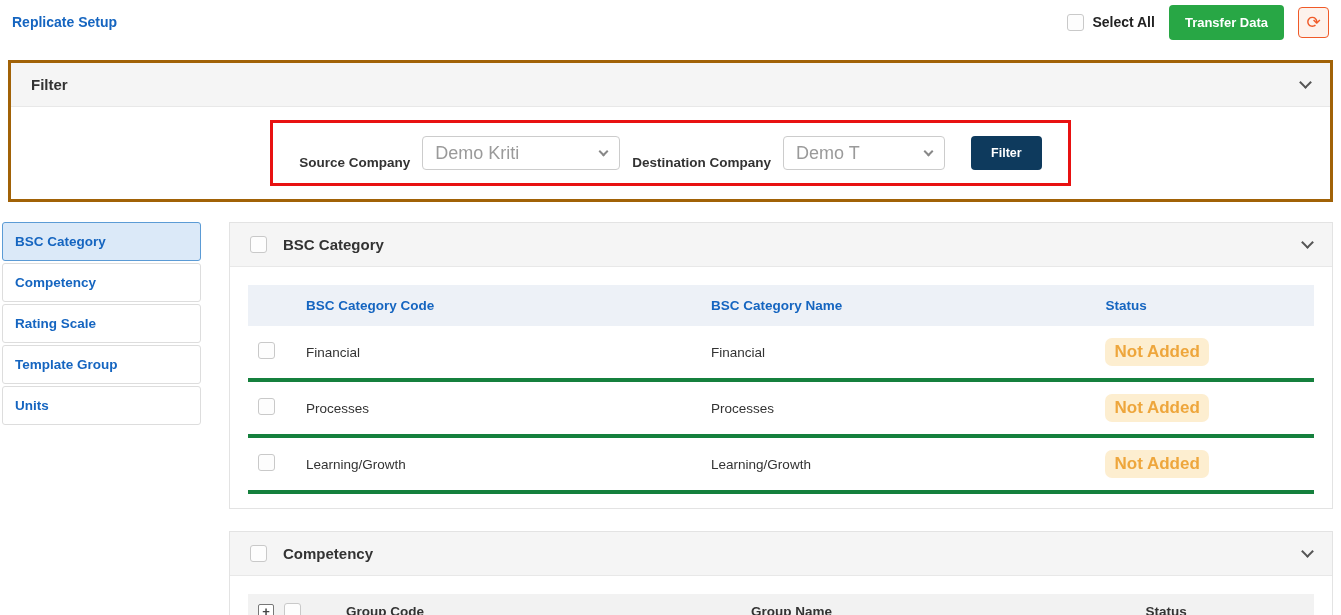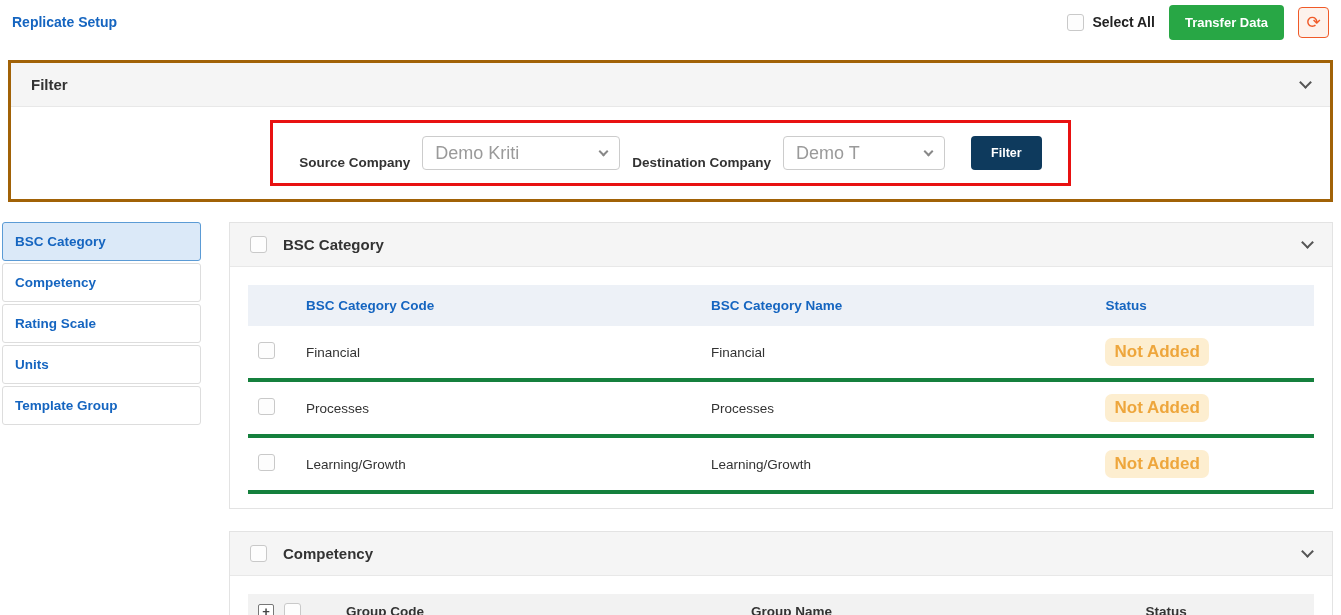--- a/index.html
+++ b/index.html
@@ -89,22 +89,22 @@
     </div>
   </div>
 </section>
 
 <div class="main">
 
   <nav class="sidebar">
     <div class="side-item active">BSC Category</div>
     <div class="side-item">Competency</div>
     <div class="side-item">Rating Scale</div>
+    <div class="side-item">Template Group</div>
     <div class="side-item">Units</div>
-    <div class="side-item">Template Group</div>
   </nav>
 
   <div class="content">
 
     <section class="data-panel">
       <div class="panel-header">
         <span class="checkbox"></span>
         <span class="panel-title">BSC Category</span>
         <span class="chevron"></span>
       </div>

